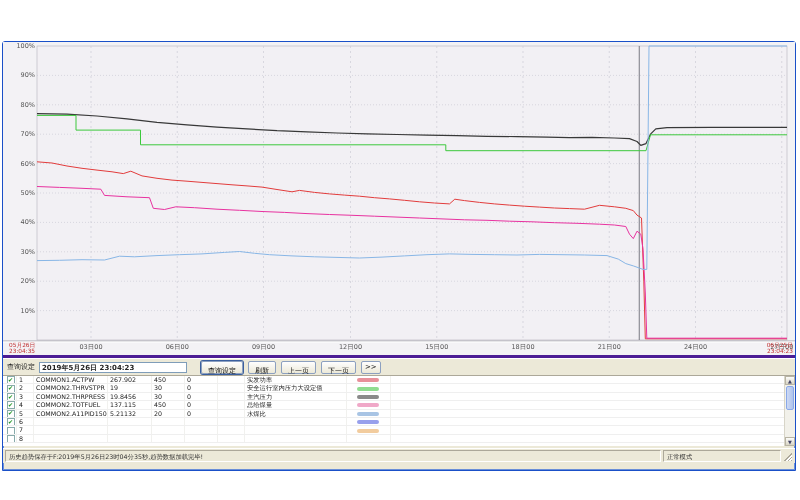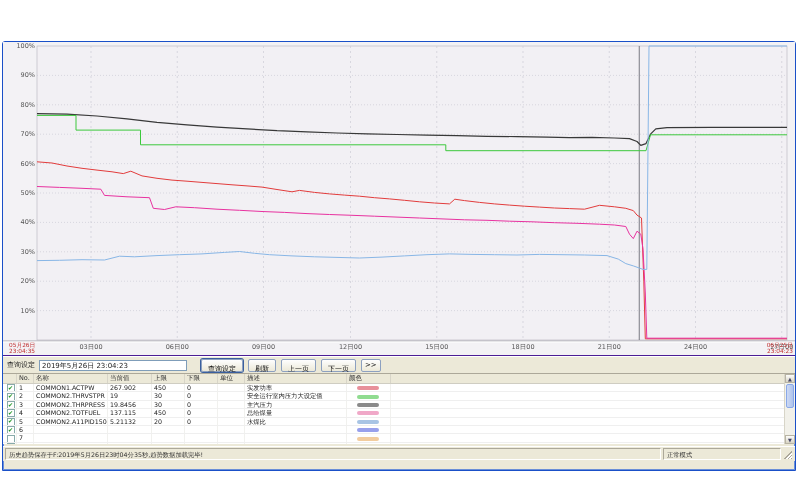--- a/index.html
+++ b/index.html
@@ -15,28 +15,28 @@
     position:relative;flex:0 0 auto;}
   .titleicon::after{content:"";position:absolute;left:1px;top:4px;width:6px;height:2px;background:#2a7a2a;}
   .titletext{color:#fff;font-size:7.5px;font-weight:bold;flex:1 1 auto;
     text-shadow:1px 1px 1px #123a8a;letter-spacing:.5px;line-height:13px;white-space:nowrap;overflow:hidden;}
   .winbtns{display:flex;gap:1px;flex:0 0 auto;}
   .wbtn{width:12px;height:10px;border:1px solid #fff;border-radius:2px;
     font-size:7px;line-height:9px;text-align:center;color:#fff;
     background:linear-gradient(180deg,#6d9bf5,#2a5fd0);}
   .wbtn.close{background:linear-gradient(180deg,#f0a088,#d2543a);}
   
-  .chartregion{position:relative;height:313px;background:#f3f2f5;border-bottom:1px solid #4c1d95;}
+  .chartregion{position:relative;height:313px;background:#f3f2f5;border-bottom:3px solid #4c1d95;}
   
   .toolbar{height:17px;display:flex;align-items:center;background:#ece9d8;
     border-top:1px solid #fff;font-size:7px;color:#222;padding-left:4px;box-sizing:border-box;}
   .tlabel{margin-right:4px;white-space:nowrap;}
   .tfield{width:148px;height:11px;background:#fff;border:1px solid #7f9db9;
     font-size:7px;line-height:11px;padding:0 2px;margin-right:14px;box-sizing:border-box;
-    white-space:nowrap;overflow:hidden;}
+    white-space:nowrap;overflow:hidden;font-weight:bold;}
   .tbtn{height:13px;margin-right:5px;padding:4px 6px;font-size:7px;line-height:11px;
     font-family:"DejaVu Sans",sans-serif;color:#111;
     background:linear-gradient(180deg,#fefefe,#ece9d8);
     border:1px solid #8ca0c0;border-radius:2px;white-space:nowrap;}
   .tbtn.default{box-shadow:0 0 0 1px #3a5f9e;}
   .tbtn.small{padding:0 3px;}
   
   .tablewrap{position:relative;height:70px;background:#fff;border-top:1px solid #aca899;overflow:hidden;}
   .thead{display:flex;height:9px;background:#ece9d8;border-bottom:1px solid #cfcdc2;}
   .thcell{font-size:6.5px;line-height:9px;color:#333;border-right:1px solid #d8d5c8;
@@ -136,32 +136,20 @@
     <span class="tlabel">查询设定</span>
     <span class="tfield">2019年5月26日 23:04:23</span>
     <button class="tbtn default">查询设定</button>
     <button class="tbtn">刷新</button>
     <button class="tbtn">上一页</button>
     <button class="tbtn">下一页</button>
     <button class="tbtn small">&gt;&gt;</button>
   </div>
 
   <div class="tablewrap">
-    <div class="thead" id="thead">
-        <div class="thcell" style="width: 14px;"></div>
-        <div class="thcell" style="width: 17px;">No.</div>
-        <div class="thcell" style="width: 74px;">名称</div>
-        <div class="thcell" style="width: 44px;">当前值</div>
-        <div class="thcell" style="width: 33px;">上限</div>
-        <div class="thcell" style="width: 33px;">下限</div>
-        <div class="thcell" style="width: 27px;">单位</div>
-        <div class="thcell" style="width: 102px;">描述</div>
-        <div class="thcell" style="width: 44px;">颜色</div>
-        <div class="thcell fill"></div>
-      </div>
     <div id="tbody">
         <div class="trow">
           <div class="tcell" style="width: 14px;"><span class="cb checked"></span></div>
           <div class="tcell" style="width: 17px;">1</div>
           <div class="tcell" style="width: 74px;">COMMON1.ACTPW</div>
           <div class="tcell" style="width: 44px;">267.902</div>
           <div class="tcell" style="width: 33px;">450</div>
           <div class="tcell" style="width: 33px;">0</div>
           <div class="tcell" style="width: 27px;"></div>
           <div class="tcell" style="width: 102px;">实发功率</div>

